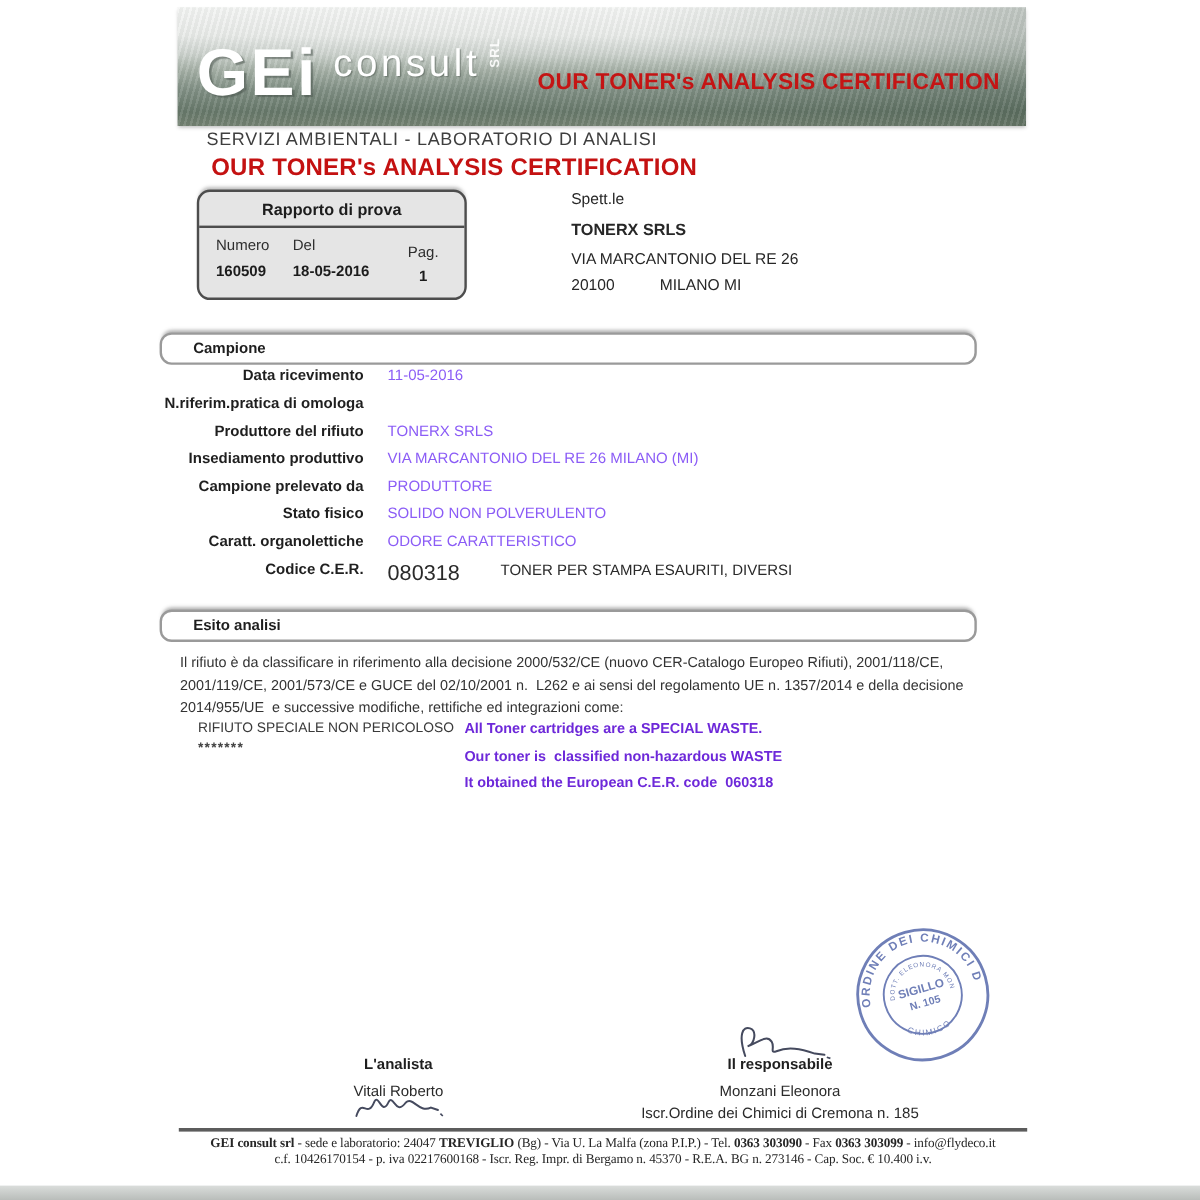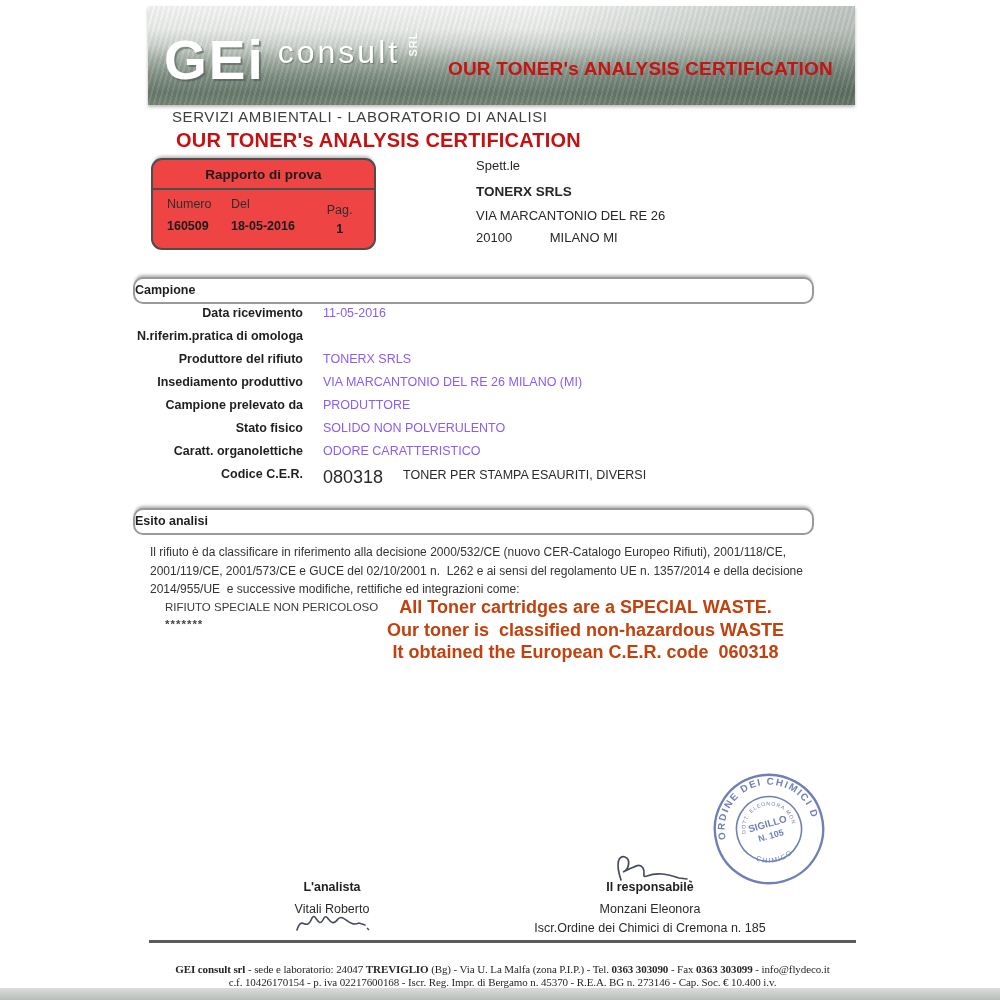--- a/index.html
+++ b/index.html
@@ -17,76 +17,76 @@
   .logo-gei{font-size:55px;font-weight:bold;line-height:0.82;letter-spacing:2px;
     text-shadow:2px 2px 1px rgba(70,80,72,0.55);}
   .logo-consult{font-size:32px;font-weight:normal;letter-spacing:3px;margin-left:13px;line-height:0.9;
     text-shadow:1px 1px 1px rgba(70,80,72,0.5);}
   .logo-srl{font-size:11px;font-weight:bold;transform:rotate(-90deg);margin-left:0px;margin-bottom:10px;letter-spacing:1px;opacity:0.9;}
   .banner-title{position:absolute;right:22px;top:52px;color:#c41414;font-size:19px;font-weight:bold;letter-spacing:0.2px;}
   .subtitle{position:absolute;left:172px;top:108px;font-size:15px;color:#3e3e3e;letter-spacing:0.6px;}
   .red-title{position:absolute;left:176px;top:129px;font-size:20px;font-weight:bold;color:#c41111;letter-spacing:0.2px;}
 
   
-  .report-box{position:absolute;left:151px;top:158px;width:221px;height:88px;border:2px solid #4d4d4d;
-    border-radius:11px;background:#ef4444;box-shadow:0 -4px 3px -2px rgba(90,90,90,0.4);}
+  .report-box{position:absolute;left:164px;top:158px;width:221px;height:88px;border:2px solid #4d4d4d;
+    border-radius:11px;background:#e5e5e5;box-shadow:0 -4px 3px -2px rgba(90,90,90,0.4);}
   .report-title{text-align:center;font-weight:bold;font-size:13.5px;color:#1c1c1c;padding:7px 0 6px;border-bottom:2px solid #4d4d4d;}
   .report-cols{display:flex;padding:7px 12px 0 14px;}
   .rcol{flex:1;}
   .rcol.c2{flex:1.35;}
   .rcol.c3{flex:0.7;text-align:center;}
   .flabel{font-size:12.5px;color:#2e2e2e;}
   .rcol.c3 .flabel{display:inline-block;margin-top:6px;}
   .fvalue{font-size:12.5px;font-weight:bold;color:#1c1c1c;margin-top:8px;}
   .rcol.c3 .fvalue{margin-top:4px;}
 
   
   .addressee{position:absolute;left:476px;top:158px;font-size:13px;color:#272727;}
   .addr-name{font-weight:bold;font-size:13.5px;margin-top:11px;}
   .addr-line{margin-top:9px;}
   .addr-cityrow{margin-top:7px;}
   .addr-city{display:inline-block;margin-left:34px;}
 
   
   .section-bar{position:absolute;left:133px;width:677px;height:23px;border:2px solid #9a9a9a;border-radius:10px;
     background:#fff;box-shadow:0 -4px 3px -2px rgba(90,90,90,0.45);}
-  .section-bar span{display:block;font-weight:bold;font-size:12.5px;color:#1e1e1e;line-height:22px;}
+  .section-bar span{display:block;padding-left:26px;font-weight:bold;font-size:12.5px;color:#1e1e1e;line-height:22px;}
   .bar-campione{top:277px;}
   .bar-esito{top:508px;}
 
   
   .fields{position:absolute;left:133px;top:306px;width:620px;}
   .frow{display:flex;height:23px;align-items:flex-start;}
   .frow .lab{width:170px;text-align:right;font-weight:bold;font-size:12.5px;color:#1f1f1f;}
   .frow .val{margin-left:20px;font-size:12.5px;color:#8b5cf6;white-space:pre;}
   .frow .code{margin-left:20px;font-size:18px;color:#2a2a2a;}
-  .frow .cer-desc{margin-left:20px;font-size:12.5px;color:#2a2a2a;line-height:17px;}
+  .frow .cer-desc{margin-left:34px;font-size:12.5px;color:#2a2a2a;line-height:17px;}
 
   
   .esito-para{position:absolute;left:150px;top:543px;font-size:12px;line-height:18.5px;color:#333;}
   .esito-para div{white-space:pre;}
   .waste-class{position:absolute;left:165px;top:601px;font-size:11.5px;color:#3a3a3a;}
   .waste-class .ast{margin-top:5px;font-weight:bold;letter-spacing:1px;color:#444;}
-  .red-note{position:absolute;left:387px;top:596px;color:#c2410c;font-weight:bold;font-size:18px;line-height:22.5px;text-align:center;}
+  .red-note{position:absolute;left:387px;top:596px;color:#6d28d9;font-weight:bold;font-size:12px;line-height:22.5px;}
   .red-note div{white-space:pre;}
 
   
   .stamp-wrap{position:absolute;left:705px;top:765px;width:128px;height:128px;transform:rotate(-16deg);opacity:0.82;}
 
   
   .sig-left{position:absolute;left:262px;top:880px;width:140px;text-align:center;}
   .sig-title{font-weight:bold;font-size:12.5px;color:#1f1f1f;}
   .sig-name{font-size:12.5px;color:#2a2a2a;margin-top:8px;}
   .sig-left svg{display:block;margin:-6px auto 0;}
   .sig-right{position:absolute;left:520px;top:852px;width:260px;text-align:center;}
   .sig-right svg{display:block;margin:0 auto -4px;}
   .sig-reg{font-size:12.5px;color:#2a2a2a;margin-top:5px;}
 
   
-  .footer{position:absolute;left:149px;top:940px;width:707px;border-top:3px solid #5c5c5c;padding-top:20px;
+  .footer{position:absolute;left:149px;top:940px;width:707px;border-top:3px solid #5c5c5c;padding-top:4px;
     text-align:center;font-family:"Liberation Serif",serif;font-size:11px;color:#262626;}
   .footer .line{white-space:nowrap;letter-spacing:-0.1px;}
   .footer .line + .line{margin-top:1px;}
   .footer .b{font-weight:bold;}
 
   .bottom-strip{position:absolute;left:0;bottom:0;width:1000px;height:12px;
     background:linear-gradient(180deg,#dadddb 0%,#b9bdba 100%);}
 </style>
 </head>
 <body>

